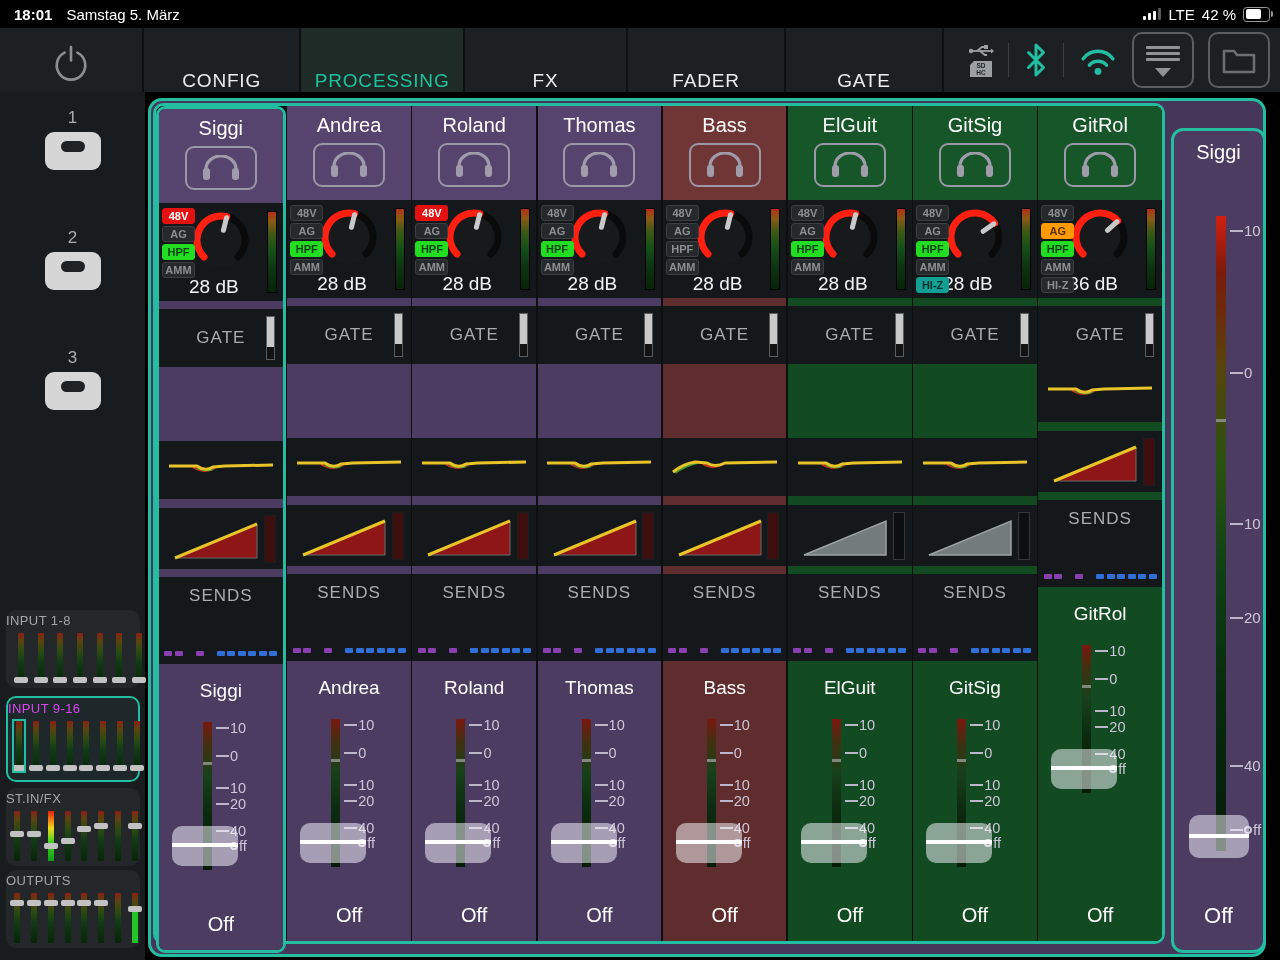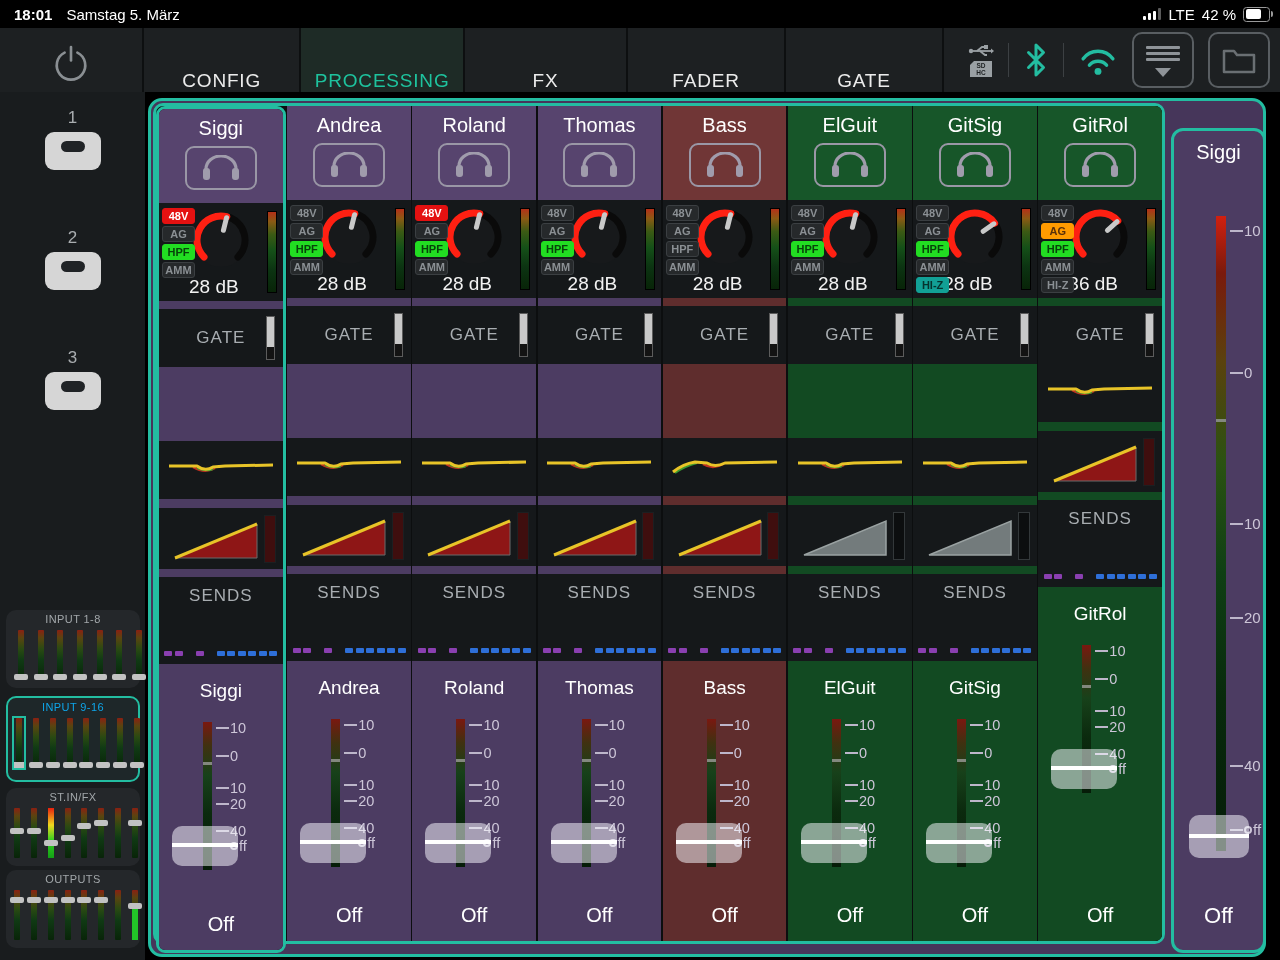--- a/index.html
+++ b/index.html
@@ -37,22 +37,22 @@
 
   
   #sidebar{left:0;top:92px;width:145px;height:868px;background:#191c1e;}
   .bank{position:absolute;left:0;width:145px;text-align:center;}
   .bank .num{font-size:17px;color:#a9adb0;margin-bottom:4px;}
   .bank .btn{margin:0 auto;width:56px;height:38px;background:#d6d6d6;border-radius:9px;position:relative;}
   .bank .btn i{position:absolute;left:50%;top:9px;transform:translateX(-50%);width:24px;height:11px;background:#202326;border-radius:6px;}
 
   .mgroup{position:absolute;left:6px;width:134px;background:#24272a;border-radius:10px;box-sizing:border-box;padding-top:3px;}
   .mgroup.selected{border:2px solid #23bda1;background:#1e2729;}
-  .mgroup .glbl{display:block;text-align:center;font-size:11px;color:#a2a7aa;letter-spacing:.4px;}
-  .mgroup.selected .glbl{color:#0ea5e9;}
+  .mgroup .glbl{display:block;text-align:left;font-size:13px;color:#a2a7aa;letter-spacing:.4px;}
+  .mgroup.selected .glbl{color:#d946ef;}
   .gbars{position:relative;height:56px;margin:3px 8px 5px 8px;}
   .gbar{position:absolute;top:2px;bottom:4px;width:6px;border-radius:1px;
         background:linear-gradient(180deg,#8a2012 0%,#5a4410 16%,#2a4a12 38%,#103a14 60%,#082408 100%);}
   .gbar .bright-full{position:absolute;inset:0;background:linear-gradient(180deg,#e8200e 0%,#f0d81e 34%,#38d020 64%,#12a016 100%);}
   .gbar .bright-green{position:absolute;left:0;right:0;bottom:0;background:#22c428;}
   .gbar .cap{position:absolute;left:50%;transform:translateX(-50%);width:14px;height:6px;background:#c2c2c2;border-radius:2px;}
   .gbar.outlined::after{content:"";position:absolute;left:-4px;right:-4px;top:-2px;bottom:-2px;border:2px solid #23bda1;}
 
   
   #main-panel{left:148px;top:98px;width:1118px;height:859px;background:#46365a;

